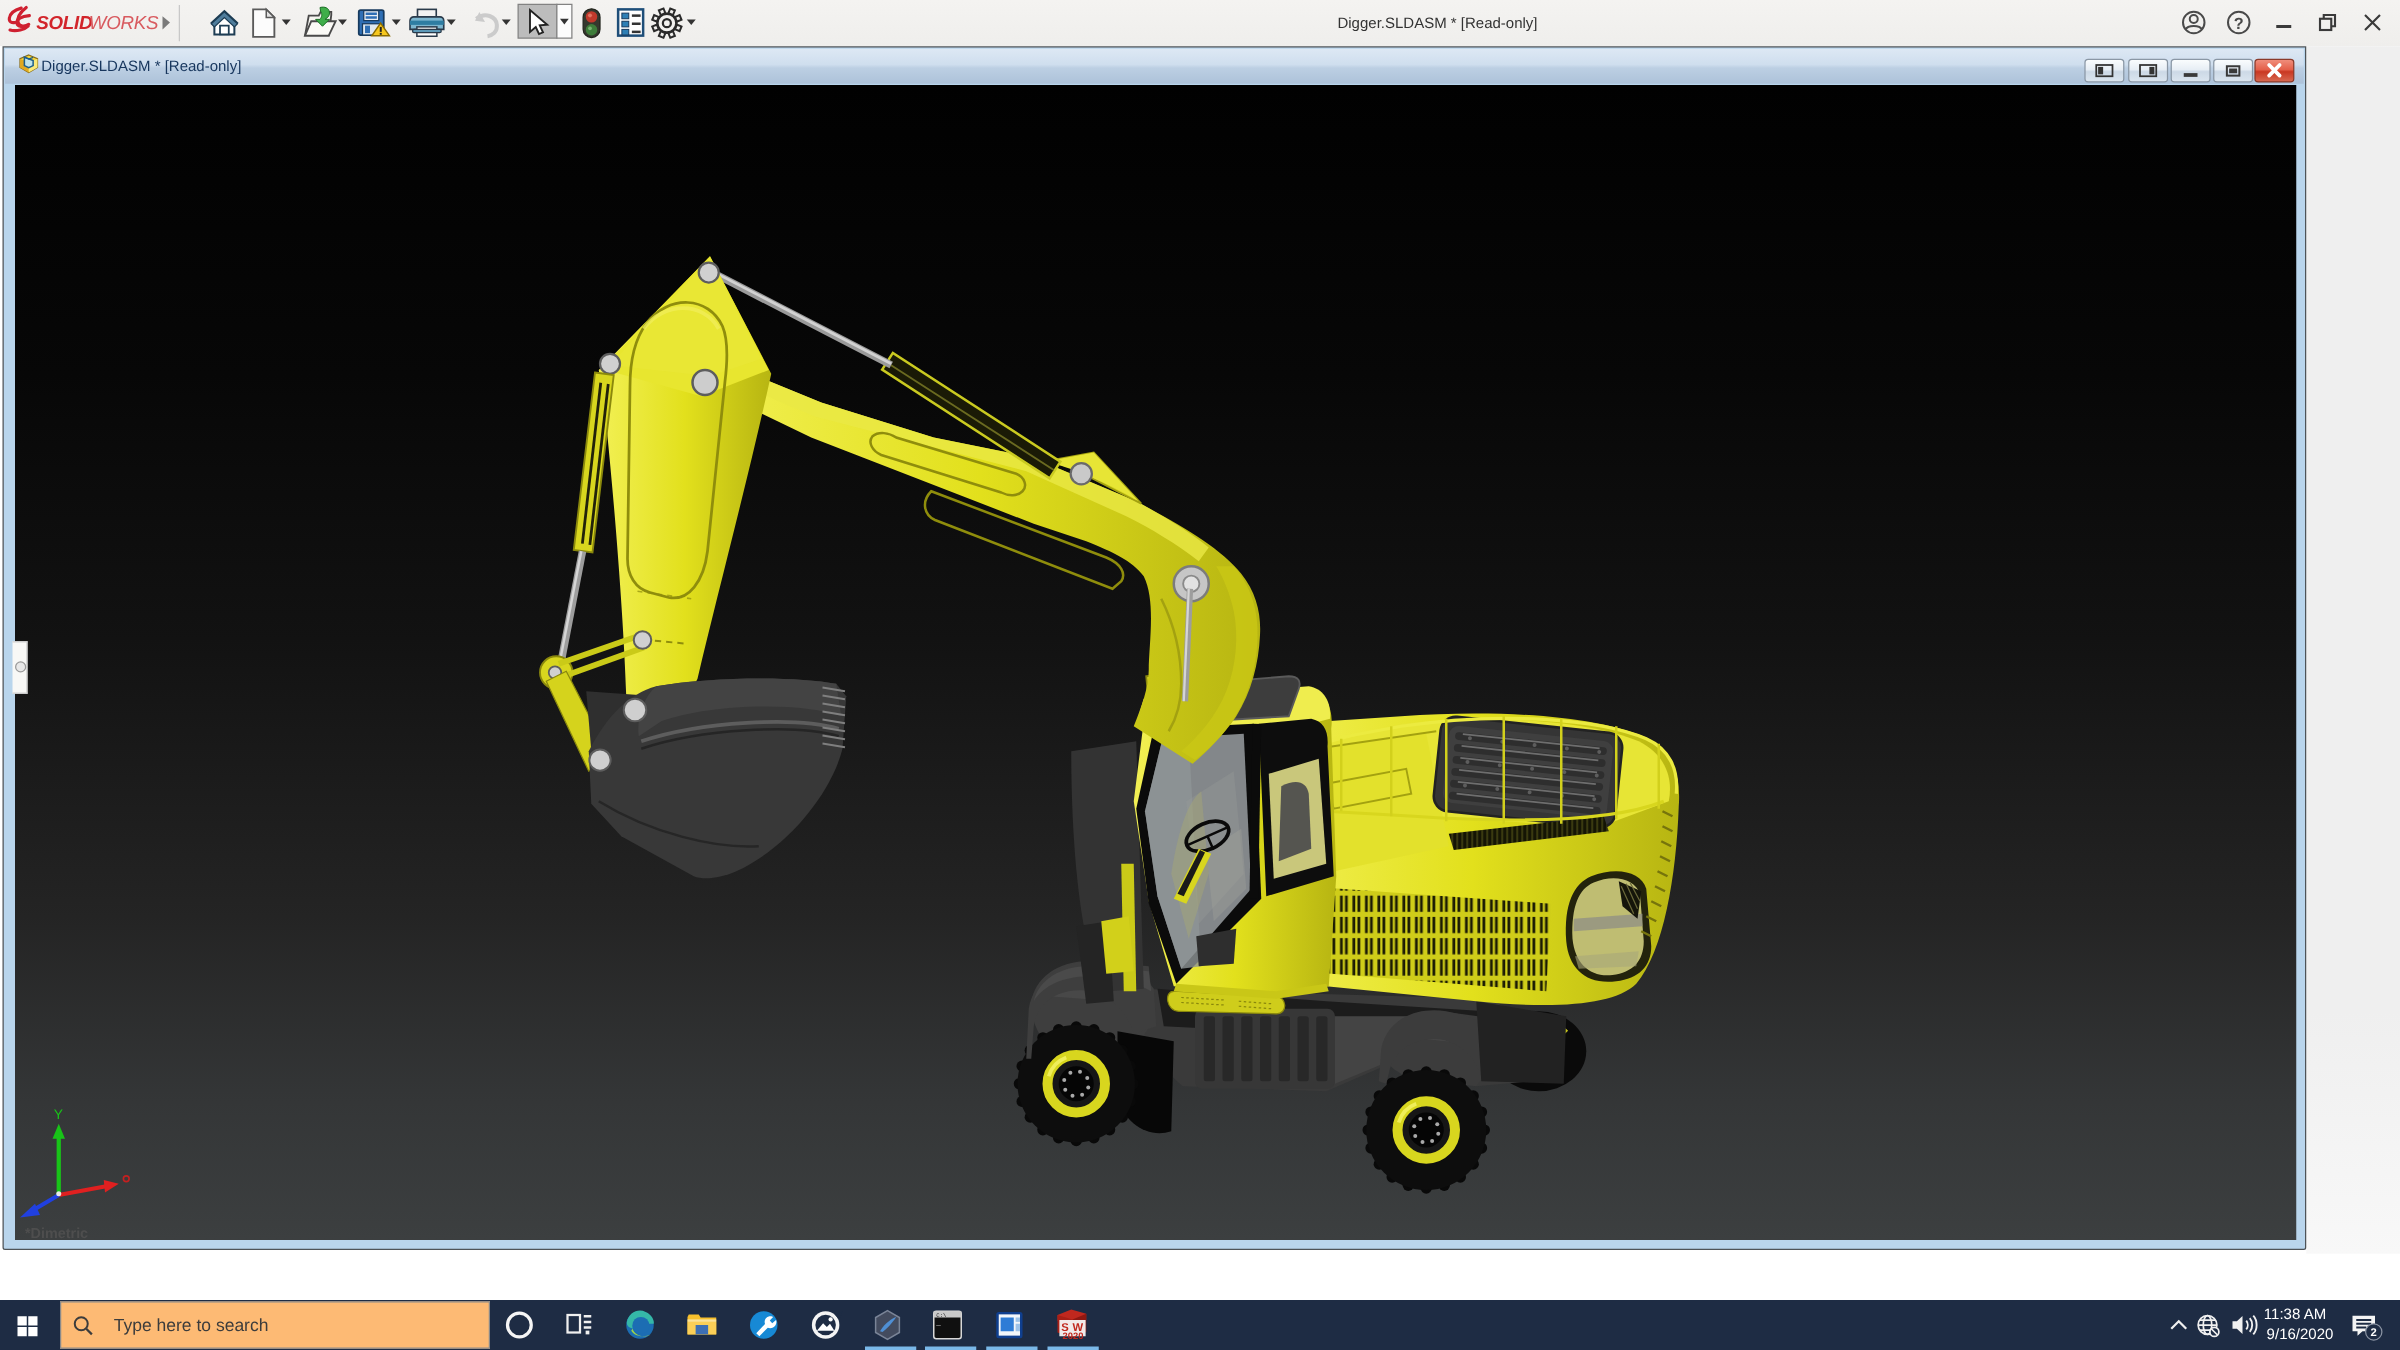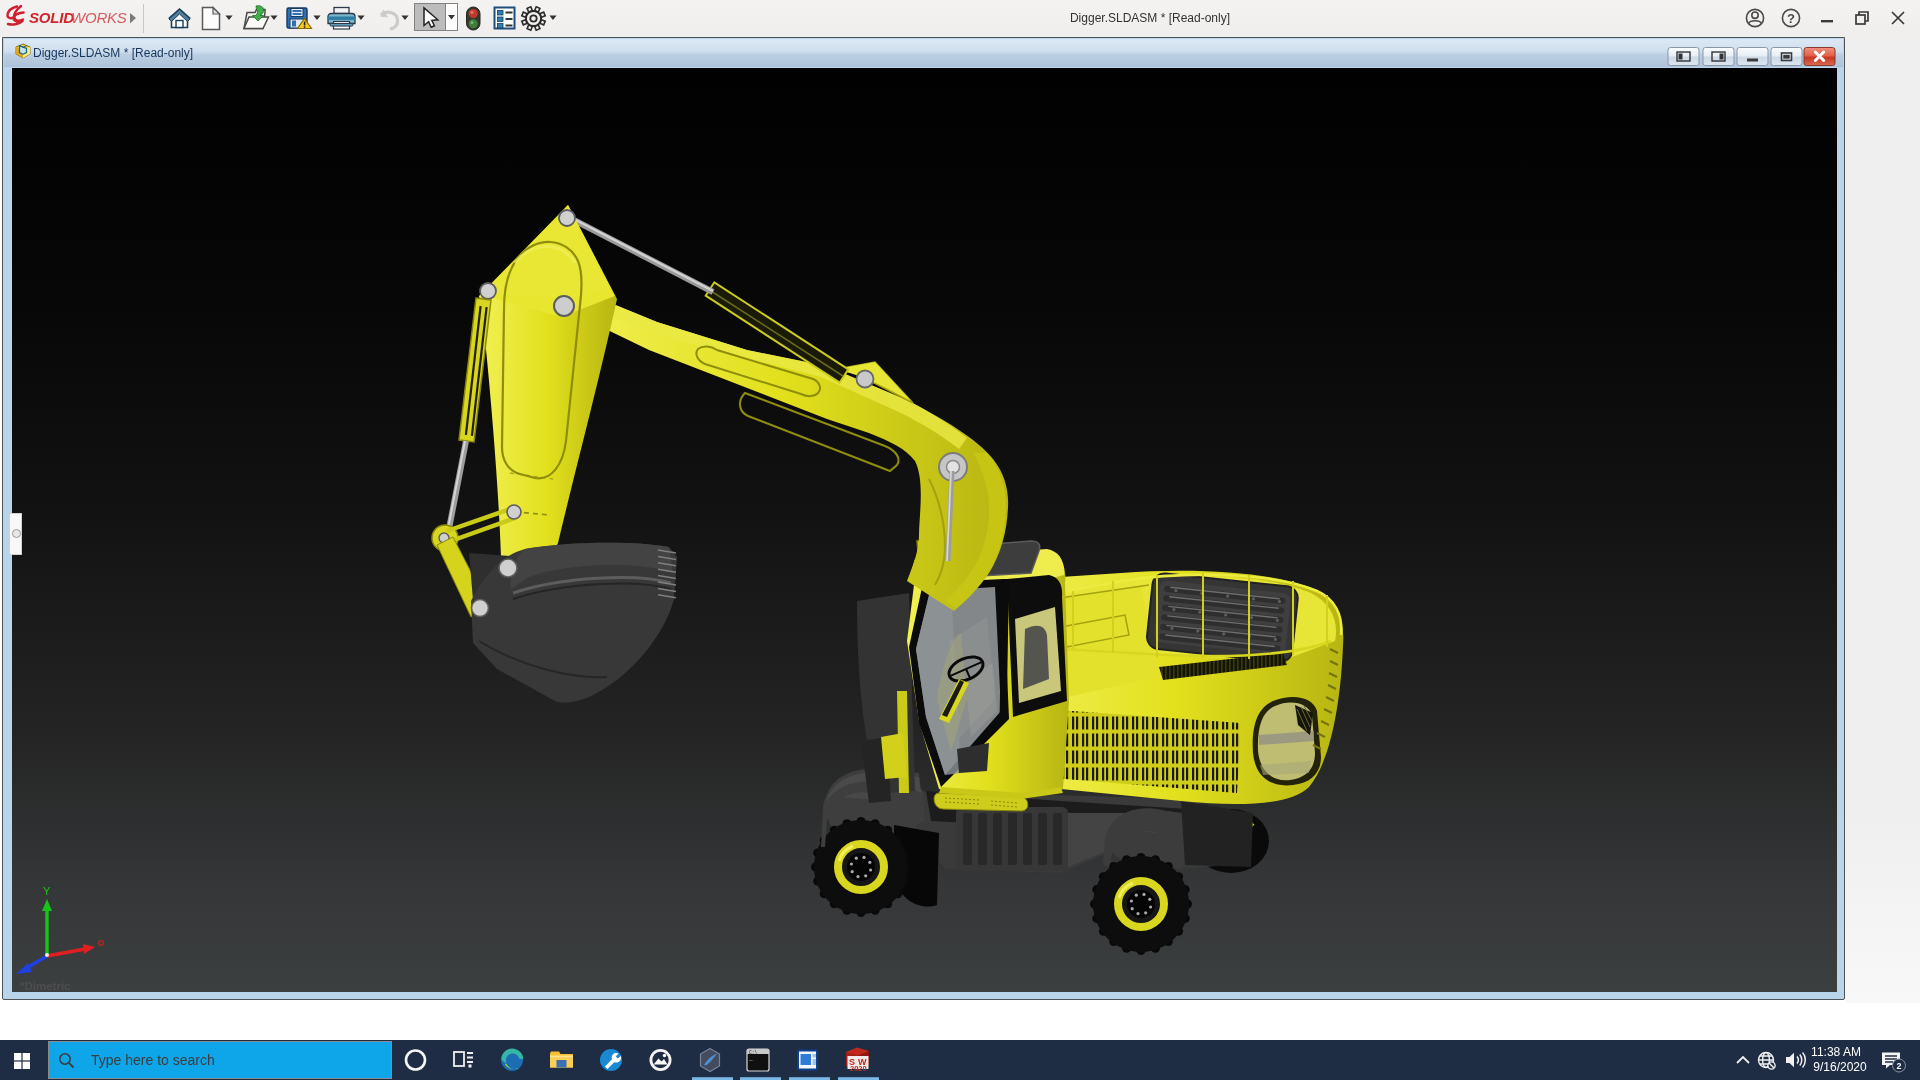--- a/index.html
+++ b/index.html
@@ -25,21 +25,21 @@
     overflow:hidden;background:linear-gradient(180deg,#010101 0%,#070707 25%,#121212 48%,
     #242424 72%,#343637 88%,#3c3f40 100%);}
   #viewport svg{position:absolute;left:-11px;top:-67px;}
   
   #splitter{position:absolute;left:7px;top:475px;width:11px;height:40px;
     background:#f8f8f6;border:1px solid #d0d0d0;border-left:none;}
   #splitter .dot{position:absolute;left:2px;top:15px;width:7px;height:7px;
     border:1px solid #9a9a9a;border-radius:50%;background:#e8e8e8;}
   
   #taskbar{position:absolute;left:0;top:1040px;width:1920px;height:40px;background:#1e2c44;}
-  #search{position:absolute;left:48px;top:1px;width:344px;height:38px;background:#0ea5e9;
+  #search{position:absolute;left:48px;top:1px;width:344px;height:38px;background:#fdba74;
     border:1px solid #8a8a8a;box-sizing:border-box;}
   #search .stxt{position:absolute;left:42px;top:10px;font-size:14px;color:#3c3c3c;}
 </style>
 </head>
 <body>
 <div id="stage">
 
   <div id="toolbar">
     <div id="apptitle">Digger.SLDASM * [Read-only]</div>
     <svg id="tbicons" width="1920" height="37" style="position:absolute;left:0;top:0">

